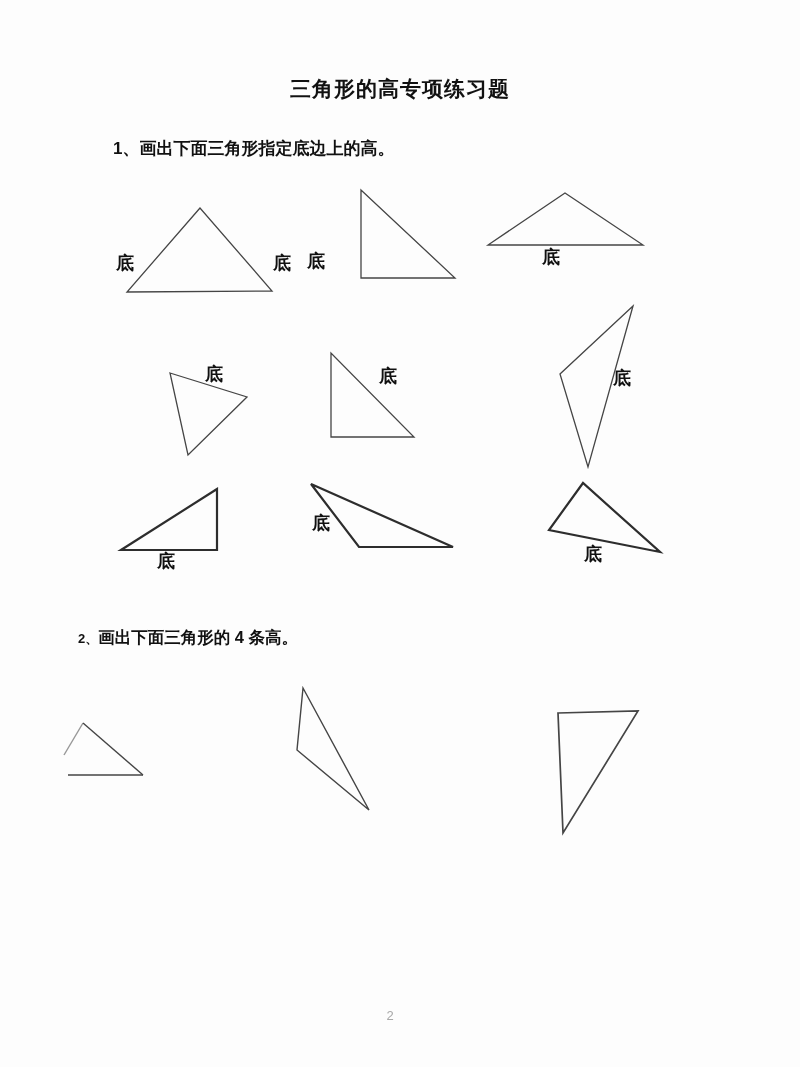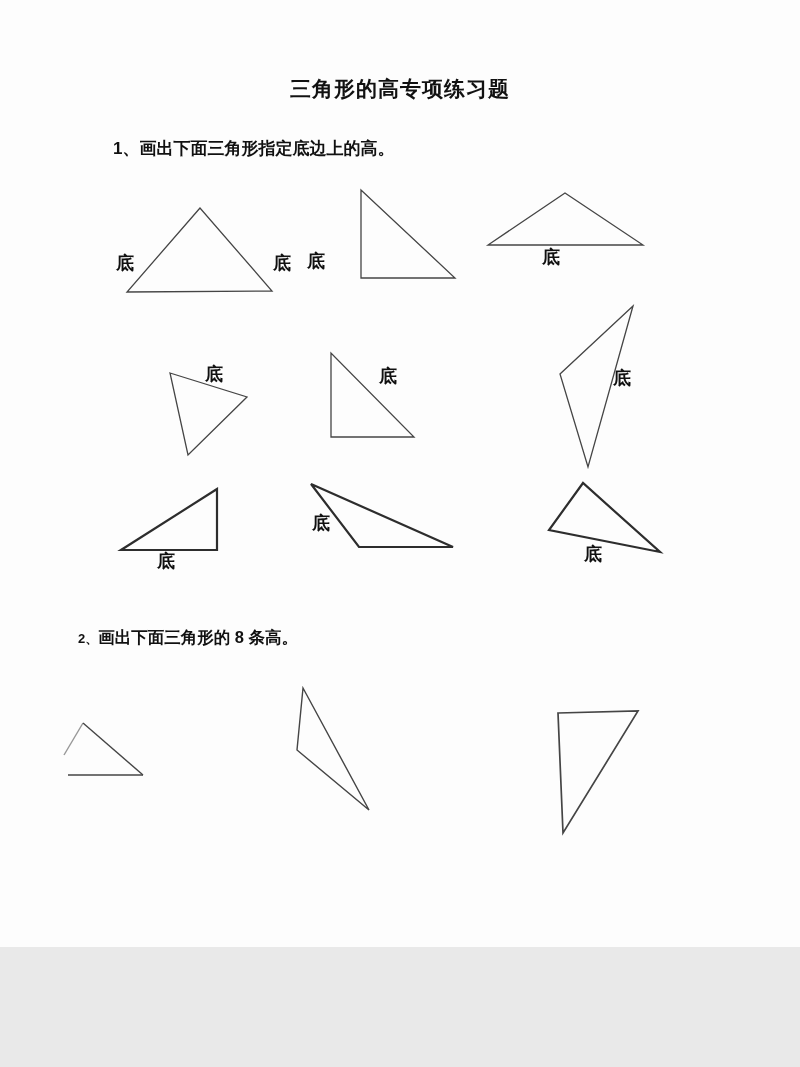--- a/index.html
+++ b/index.html
@@ -4,21 +4,21 @@
 <style>
   html, body {
     margin: 0;
     padding: 0;
     background: #e9e9e9;
     font-family: "Liberation Sans", sans-serif;
   }
   .page {
     position: relative;
     width: 800px;
-    height: 947px;
+    height: 1067px;
     margin: 0 auto;
     background: #fdfdfd;
     overflow: hidden;
   }
   .doc-title {
     position: absolute;
     top: 75px;
     left: 0;
     width: 100%;
     text-align: center;
@@ -84,18 +84,18 @@
       <polygon points="583,483 549,530 660,552" fill="none" stroke="#2d2d2d" stroke-width="2.2" stroke-linejoin="miter"></polygon>
       <text x="593" y="554" text-anchor="middle" dominant-baseline="central" font-size="18" font-weight="bold" font-family="&quot;Liberation Sans&quot;, sans-serif" fill="#111111">底</text>
       <line x1="83" y1="723" x2="143" y2="775" stroke="#454545" stroke-width="1.4" opacity="1"></line>
       <line x1="68" y1="775" x2="143" y2="775" stroke="#454545" stroke-width="1.4" opacity="1"></line>
       <line x1="83" y1="723" x2="64" y2="755" stroke="#454545" stroke-width="1.4" opacity="0.55"></line>
       <polygon points="303,688 297,750 369,810" fill="none" stroke="#454545" stroke-width="1.4" stroke-linejoin="miter"></polygon>
       <polygon points="558,713 638,711 563,833" fill="none" stroke="#454545" stroke-width="1.7" stroke-linejoin="miter"></polygon>
     </svg>
 
   <div class="question q2">
-    <span class="q-number">2、</span><span>画出下面三角形的 8 条高。</span>
+    <span class="q-number">2、</span><span>画出下面三角形的 4 条高。</span>
   </div>
 
   <div class="page-number">2</div>
 
 </div>
 
 </body></html>

